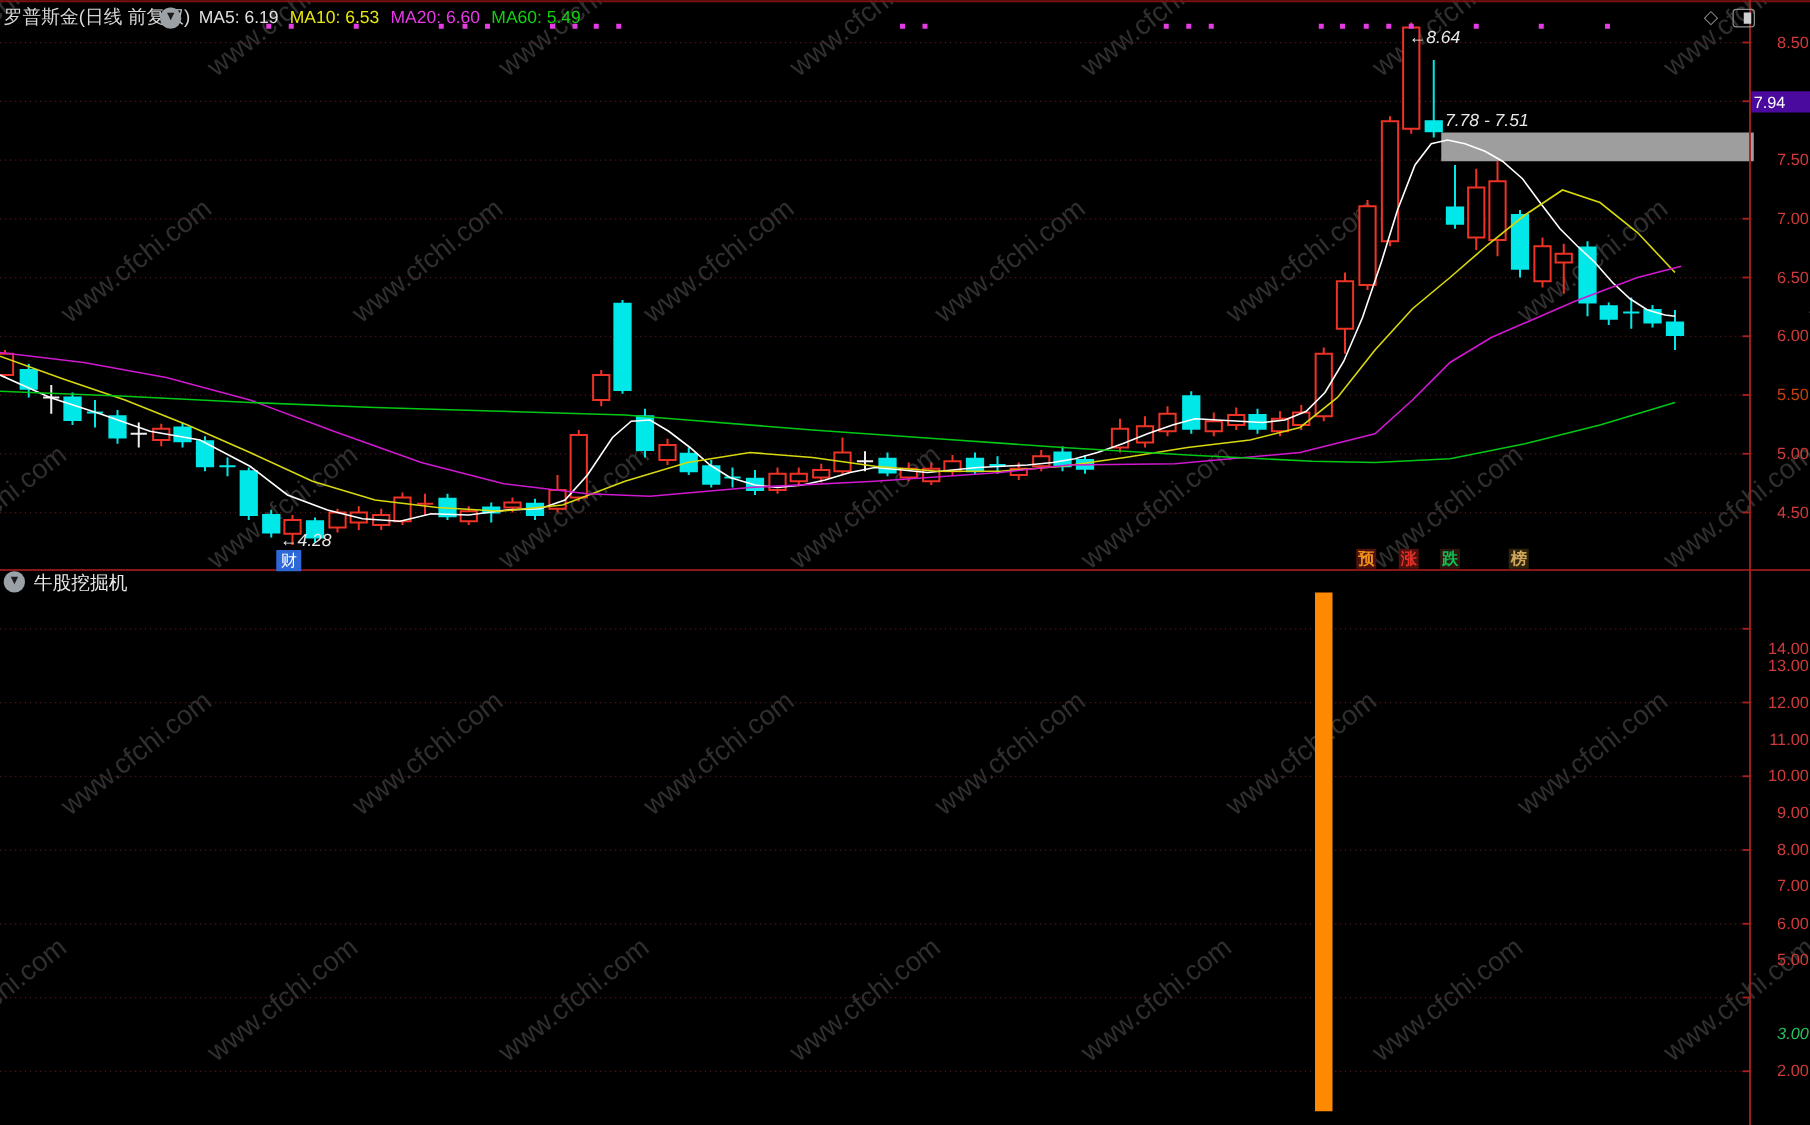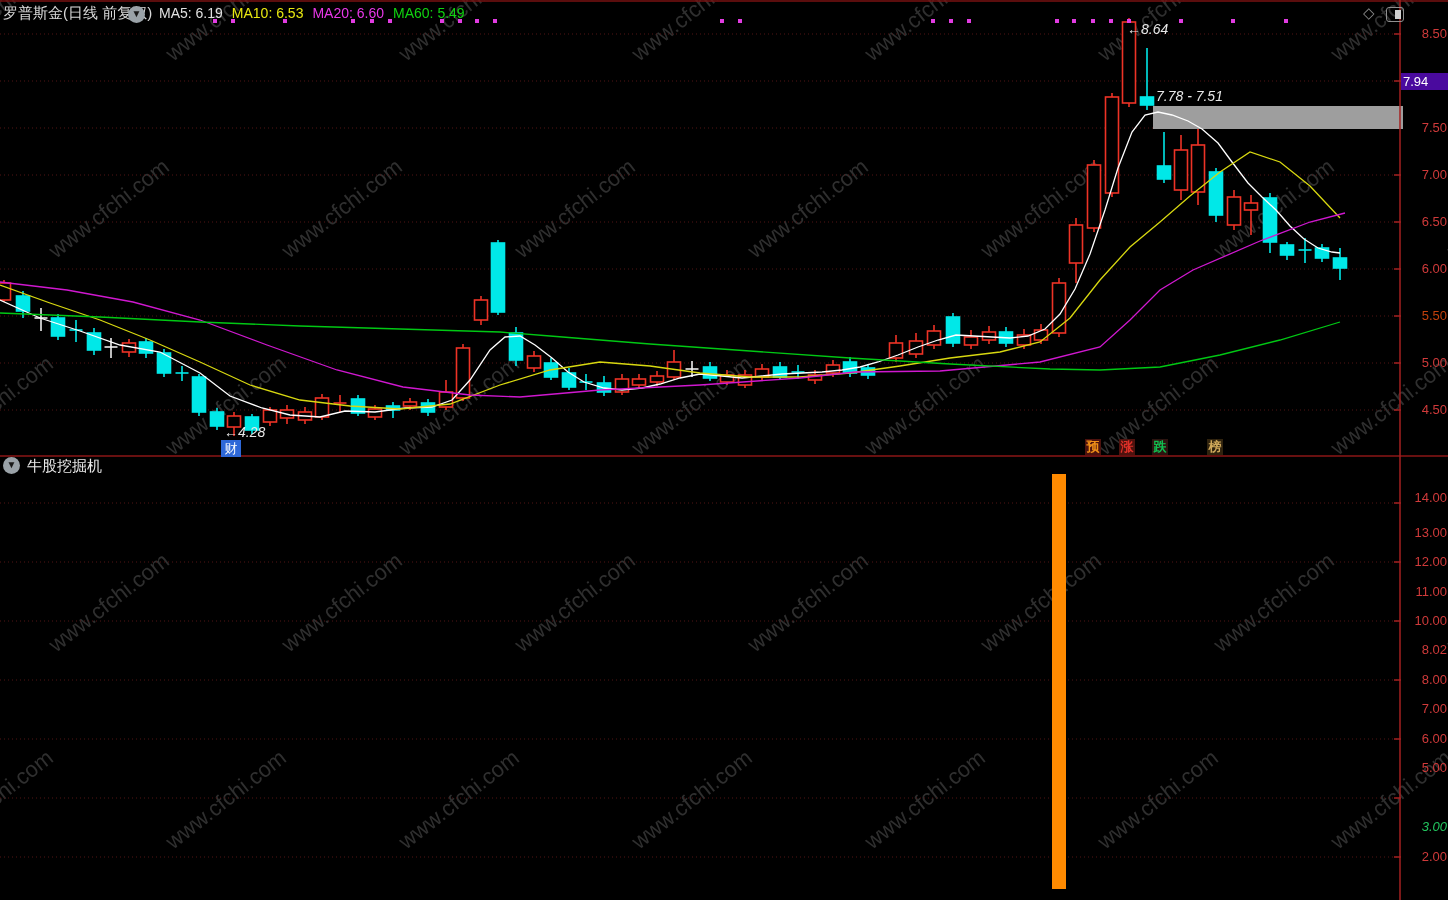--- a/index.html
+++ b/index.html
@@ -305,26 +305,26 @@
 
   <div id="labels-layer">
       <div class="abs axis-label" style="left: 1401px; top: 26px; color: rgb(207, 58, 58);">8.50</div>
       <div class="abs axis-label" style="left: 1401px; top: 120px; color: rgb(207, 58, 58);">7.50</div>
       <div class="abs axis-label" style="left: 1401px; top: 167px; color: rgb(207, 58, 58);">7.00</div>
       <div class="abs axis-label" style="left: 1401px; top: 214px; color: rgb(207, 58, 58);">6.50</div>
       <div class="abs axis-label" style="left: 1401px; top: 261px; color: rgb(207, 58, 58);">6.00</div>
       <div class="abs axis-label" style="left: 1401px; top: 308px; color: #c2410c;">5.50</div>
       <div class="abs axis-label" style="left: 1401px; top: 355px; color: rgb(207, 58, 58);">5.00</div>
       <div class="abs axis-label" style="left: 1401px; top: 402px; color: rgb(207, 58, 58);">4.50</div>
-      <div class="abs axis-label" style="left: 1401px; top: 490px; color: rgb(207, 58, 58);">14.00</div>
+      <div class="abs axis-label" style="left: 1401px; top: 511px; color: rgb(207, 58, 58);">14.00</div>
       <div class="abs axis-label" style="left: 1401px; top: 525px; color: rgb(207, 58, 58);">13.00</div>
       <div class="abs axis-label" style="left: 1401px; top: 554px; color: rgb(207, 58, 58);">12.00</div>
       <div class="abs axis-label" style="left: 1401px; top: 584px; color: rgb(207, 58, 58);">11.00</div>
       <div class="abs axis-label" style="left: 1401px; top: 613px; color: rgb(207, 58, 58);">10.00</div>
-      <div class="abs axis-label" style="left: 1401px; top: 642px; color: rgb(207, 58, 58);">8.02</div>
+      <div class="abs axis-label" style="left: 1401px; top: 642px; color: rgb(207, 58, 58);">9.00</div>
       <div class="abs axis-label" style="left: 1401px; top: 672px; color: rgb(207, 58, 58);">8.00</div>
       <div class="abs axis-label" style="left: 1401px; top: 701px; color: rgb(207, 58, 58);">7.00</div>
       <div class="abs axis-label" style="left: 1401px; top: 731px; color: rgb(207, 58, 58);">6.00</div>
       <div class="abs axis-label" style="left: 1401px; top: 760px; color: rgb(207, 58, 58);">5.00</div>
       <div class="abs axis-label" style="left: 1401px; top: 790px; color: rgb(207, 58, 58); padding-left: 44px;">4.00</div>
       <div class="abs axis-label" style="left: 1401px; top: 819px; color: #22c55e; font-style: italic;">3.00</div>
       <div class="abs axis-label" style="left: 1401px; top: 849px; color: rgb(207, 58, 58);">2.00</div>
     </div>
 </div>
 

